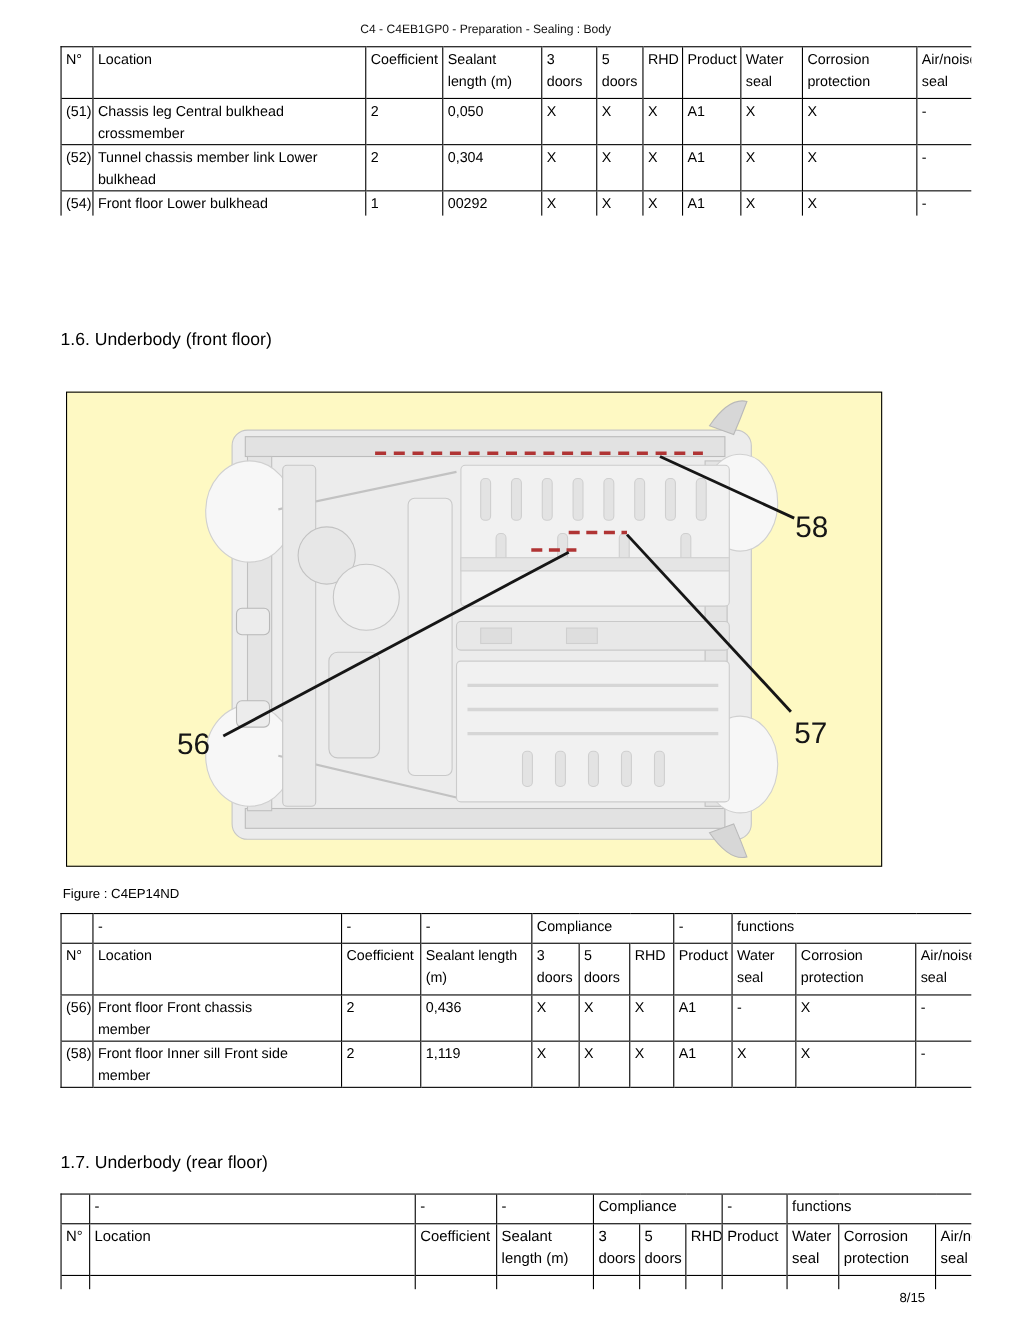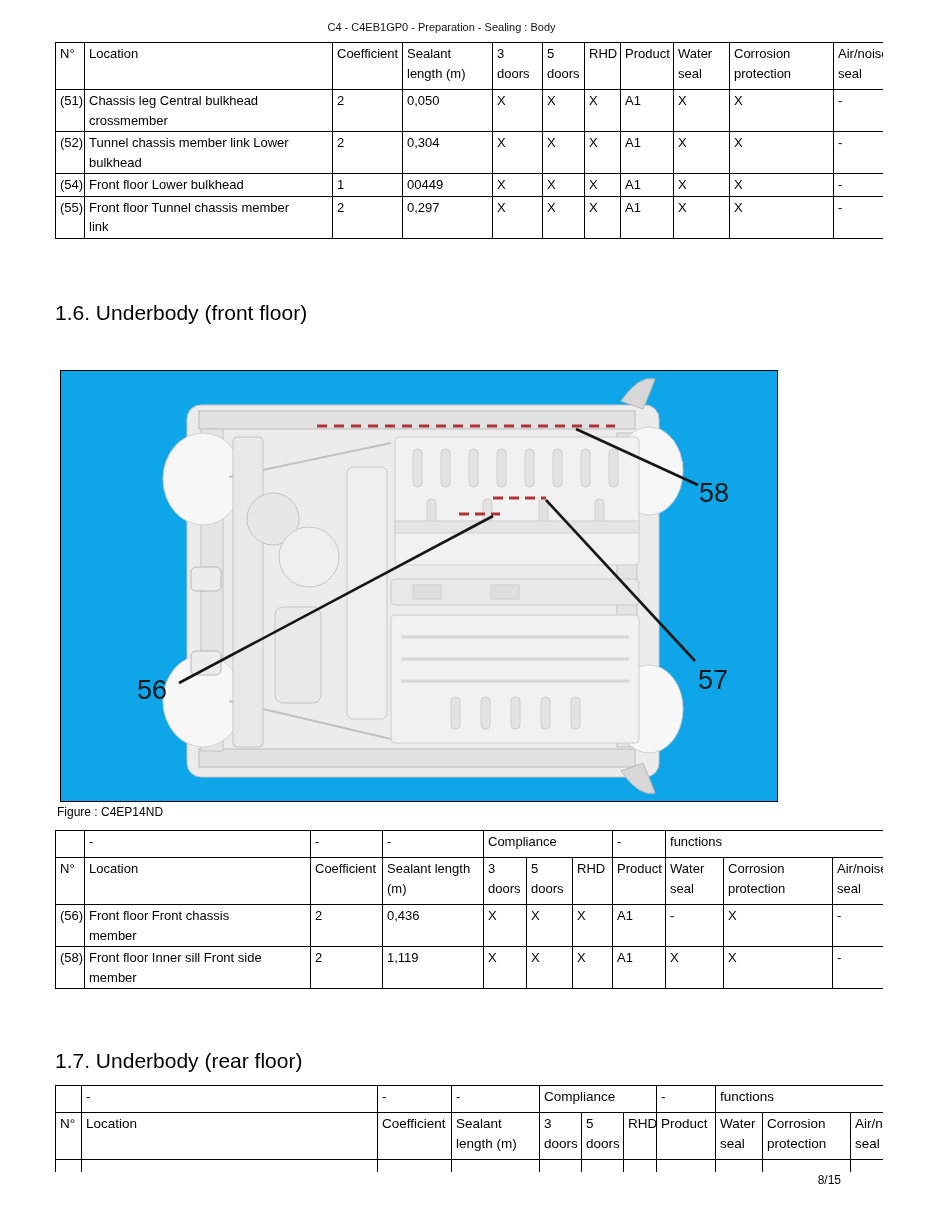--- a/index.html
+++ b/index.html
@@ -1,36 +1,36 @@
 <!DOCTYPE html>
 <html><head>
 <meta charset="utf-8">
 <style>
   html,body{margin:0;padding:0;background:#fff;}
   .page{position:relative;width:883px;height:1210px;background:#ffffff;
         font-family:"Liberation Sans","DejaVu Sans",sans-serif;color:#000;overflow:hidden;}
   .doc-header{position:absolute;top:21px;left:0;width:100%;text-align:center;
               font-size:11px;color:#111;}
-  .sec-heading{position:absolute;left:55px;font-size:21px;font-weight:400;color:#000;}
+  .sec-heading{position:absolute;left:55px;font-size:16px;font-weight:400;color:#000;}
   #sec16{top:301px;}
   #sec17{top:1049px;}
   table.t{position:absolute;border-collapse:collapse;table-layout:fixed;}
   .t th,.t td{border-left:1.5px solid #000;border-top:1.5px solid #000;
               font-weight:400;font-size:13px;line-height:19.5px;padding:1px 3px 1px 4px;
               vertical-align:top;text-align:left;white-space:pre-line;overflow:hidden;}
   .t tr.rlast td{border-bottom:1.5px solid #000;}
   tr.hdr th{height:44px;}
   tr.grp td{height:24px;}
   tr.stub td{height:10px;border-bottom:none;}
   #table1{left:55px;top:42px;width:838px;}
   #table2{left:55px;top:830px;width:838px;}
   #table3{left:55px;top:1085px;width:895px;}
   #table3 th,#table3 td{font-size:13.5px;}
-  .fig{position:absolute;left:60px;top:370px;width:716px;height:430px;
-       border:1.5px solid #000;background:#0ea5e9;}
+  .fig{position:absolute;left:60px;top:356px;width:716px;height:430px;
+       border:1.5px solid #000;background:#fef9c3;padding-left:24px;}
   .fig svg{display:block;width:100%;height:100%;}
   .caption{position:absolute;left:57px;top:805px;font-size:12px;}
   .pagenum{position:absolute;top:1173px;right:42px;font-size:12px;padding-left:37px;}
 </style>
 </head>
 <body>
 
 <div class="page">
 
   <div class="doc-header">C4 - C4EB1GP0 - Preparation - Sealing : Body</div>
@@ -94,35 +94,21 @@
       <td>X</td>
       <td>A1</td>
       <td>X</td>
       <td>X</td>
       <td>-</td>
     </tr>
     <tr>
       <td>(54)</td>
       <td>Front floor Lower bulkhead</td>
       <td>1</td>
-      <td>00449</td>
-      <td>X</td>
-      <td>X</td>
-      <td>X</td>
-      <td>A1</td>
-      <td>X</td>
-      <td>X</td>
-      <td>-</td>
-    </tr>
-    <tr class="rlast">
-      <td>(55)</td>
-      <td>Front floor Tunnel chassis member
-link</td>
-      <td>2</td>
-      <td>0,297</td>
+      <td>00292</td>
       <td>X</td>
       <td>X</td>
       <td>X</td>
       <td>A1</td>
       <td>X</td>
       <td>X</td>
       <td>-</td>
     </tr>
   </tbody>
     </table>

